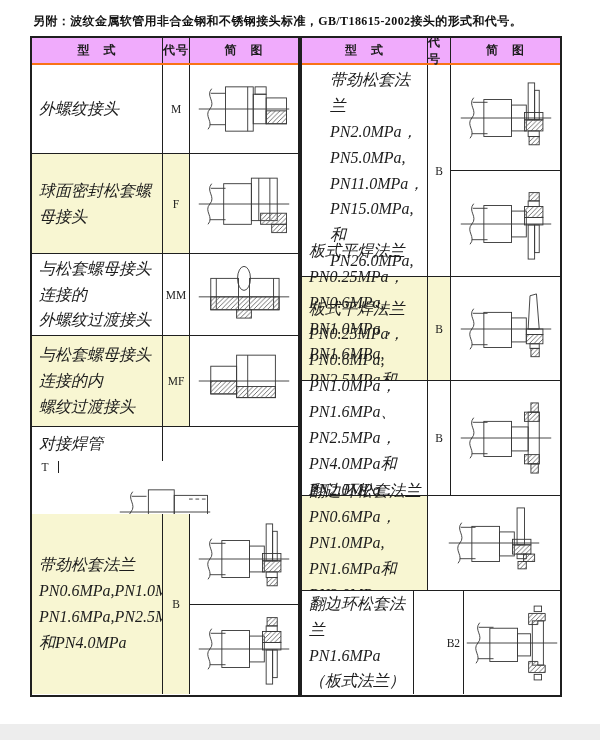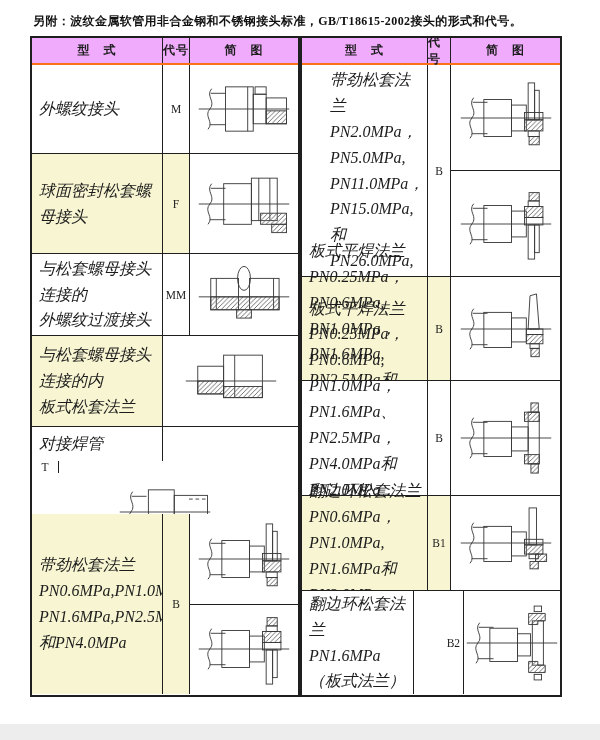--- a/index.html
+++ b/index.html
@@ -112,21 +112,22 @@
                   <rect x="16" y="44" width="74" height="14" fill="url(#hp)"></rect>
                   <rect x="44" y="58" width="16" height="9" fill="url(#hp)"></rect>
                   <line x1="3" y1="44" x2="101" y2="44"></line>
                 </g>
               </svg>
             </div>
           </div>
         </div>
         <div class="trow hl" style="height: 91px;">
           <div class="cell type" style="width: 131px;">与松套螺母接头连接的内
-板式松套法兰</div>
+螺纹过渡接头</div>
+          <div class="cell code" style="width: 27px;">MF</div>
           <div class="cell diag">
             <div class="subdiag">
               <svg viewBox="0 0 104 84" width="96" height="78" preserveAspectRatio="xMidYMid meet">
                 <g fill="none" stroke="#3a3a3a" stroke-width="1">
                   <rect x="16" y="26" width="28" height="30"></rect>
                   <rect x="44" y="14" width="42" height="46"></rect>
                   <line x1="56" y1="14" x2="56" y2="60"></line>
                   <rect x="16" y="42" width="28" height="14" fill="url(#hp)"></rect>
                   <rect x="44" y="48" width="42" height="12" fill="url(#hp)"></rect>
                   <line x1="3" y1="42" x2="101" y2="42"></line>
@@ -303,21 +304,20 @@
                   <line x1="3" y1="42" x2="101" y2="42"></line>
                 </g>
               </svg>
             </div>
           </div>
         </div>
         <div class="trow hl" style="height: 95px;">
           <div class="cell type" style="width: 126px;">翻边环松套法兰
 PN0.6MPa，PN1.0MPa,
 PN1.6MPa和PN2.0MPa,</div>
-          <div class="cell code" style="width: 23px;">B1</div>
           <div class="cell diag">
             <div class="subdiag">
               <svg viewBox="0 0 104 84" width="96" height="78" preserveAspectRatio="xMidYMid meet">
                 <g fill="none" stroke="#3a3a3a" stroke-width="1">
                   <path d="M17,20 C10,28 22,34 15,42 C8,50 20,56 13,64"></path>
                   <line x1="16" y1="25" x2="32" y2="25"></line>
                   <line x1="15" y1="59" x2="32" y2="59"></line>
                   <rect x="28" y="24" width="30" height="38"></rect>
                   <rect x="58" y="30" width="16" height="26"></rect>
                   <rect x="77" y="4" width="8" height="40"></rect>

